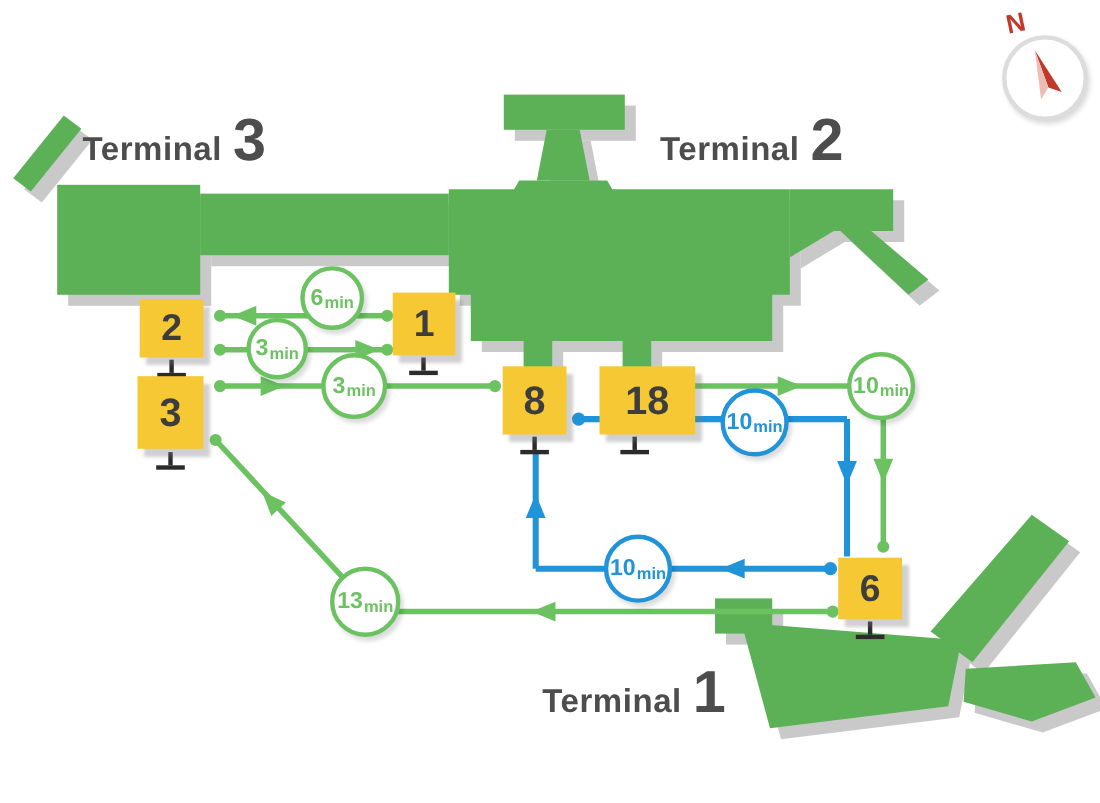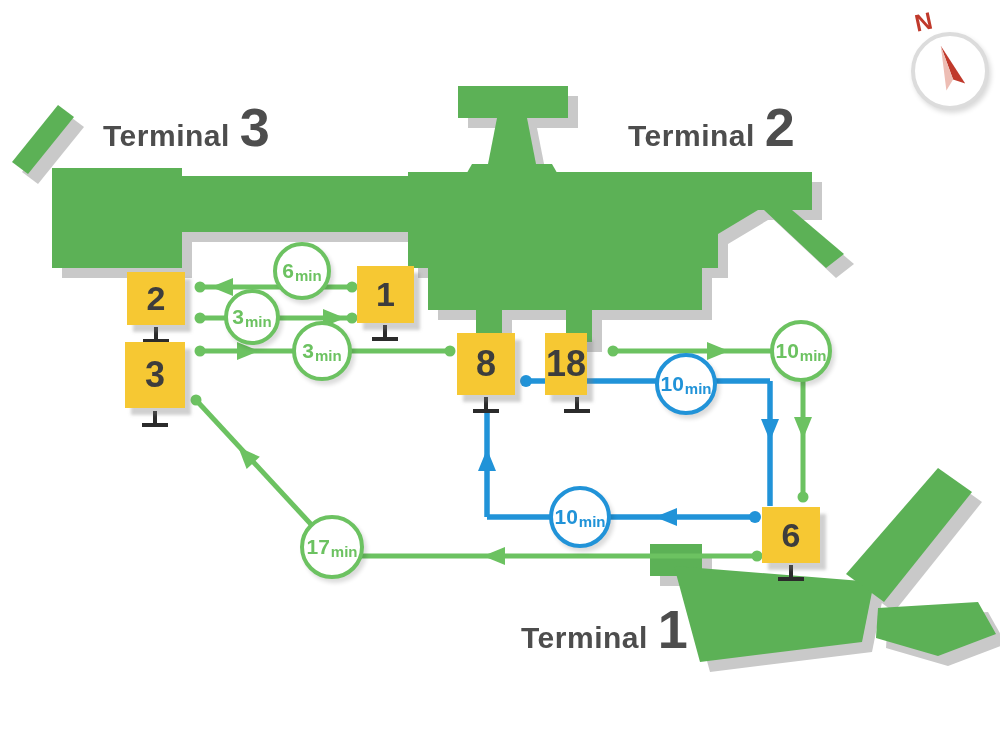--- a/index.html
+++ b/index.html
@@ -13,33 +13,33 @@
   
   .groute{stroke:var(--route-green,#6cc261);fill:var(--route-green,#6cc261);}
   .broute{stroke:var(--route-blue,#2193d8);fill:var(--route-blue,#2193d8);}
   .groute line{stroke-width:5;fill:none;}
   .broute line{stroke-width:5.5;fill:none;}
   .groute use,.broute use,.groute circle,.broute circle{stroke:none;}
 
   .bus-sign rect{fill:var(--sign-black,#2b2b2b);}
 
   
-  .terminal-label{position:absolute;display:flex;align-items:baseline;gap:10px;color:var(--label-gray,#4d4d4d);font-weight:bold;margin-left:28px;}
+  .terminal-label{position:absolute;display:flex;align-items:baseline;gap:10px;color:var(--label-gray,#4d4d4d);font-weight:bold;}
   .terminal-label .word{font-size:30px;letter-spacing:.5px;}
   .terminal-label .num{font-size:54px;line-height:1;}
   .t3{left:75px;top:100px;} .t2{left:600px;top:100px;} .t1{left:493px;top:602px;}
 
   
   .stop{position:absolute;background:var(--stop-yellow,#f6c833);display:flex;align-items:center;justify-content:center;
         font-weight:bold;color:var(--stop-number,#3d3d3d);box-shadow:6px 7px 3px rgba(120,120,120,.35);}
   .stop-2{left:127px;top:272px;width:58px;height:53px;font-size:34px;}
   .stop-3{left:125px;top:342px;width:60px;height:66px;font-size:36px;}
   .stop-1{left:357px;top:266px;width:57px;height:57px;font-size:34px;}
   .stop-8{left:457px;top:333px;width:58px;height:62px;font-size:36px;}
-  .stop-18{left:545px;top:333px;width:42px;height:62px;font-size:36px;}
+  .stop-18{left:545px;top:333px;width:87px;height:62px;font-size:36px;}
   .stop-6{left:762px;top:507px;width:58px;height:56px;font-size:34px;}
 
   
   .time-circle{position:absolute;transform:translate(-50%,-50%);background:#fff;border-radius:50%;
         display:flex;align-items:center;justify-content:center;font-weight:bold;
         box-shadow:3px 4px 4px rgba(0,0,0,.14);}
   .time-circle.green{border:4px solid var(--route-green,#6cc261);color:var(--route-green,#5cb154);}
   .time-circle.blue{border:4px solid var(--route-blue,#2193d8);color:var(--route-blue,#2193d8);}
   .time-circle .val{font-size:21px;}
   .time-circle .unit{font-size:15px;margin-left:1px;margin-top:8px;}
@@ -236,21 +236,21 @@
   </div>
   <div class="time-circle blue c4">
     <span class="val">10</span>
     <span class="unit">min</span>
   </div>
   <div class="time-circle blue c5">
     <span class="val">10</span>
     <span class="unit">min</span>
   </div>
   <div class="time-circle green c6">
-    <span class="val">17</span>
+    <span class="val">13</span>
     <span class="unit">min</span>
   </div>
 
   <div class="compass">
     <span class="n">N</span>
     <div class="dial">
       <svg width="66" height="66" viewBox="0 0 66 66">
         <g transform="rotate(-20 33 33)">
           <polygon class="needle-dark" points="33,6 43,50 33,42"></polygon>
           <polygon class="needle-light" points="33,6 23,50 33,42"></polygon>

